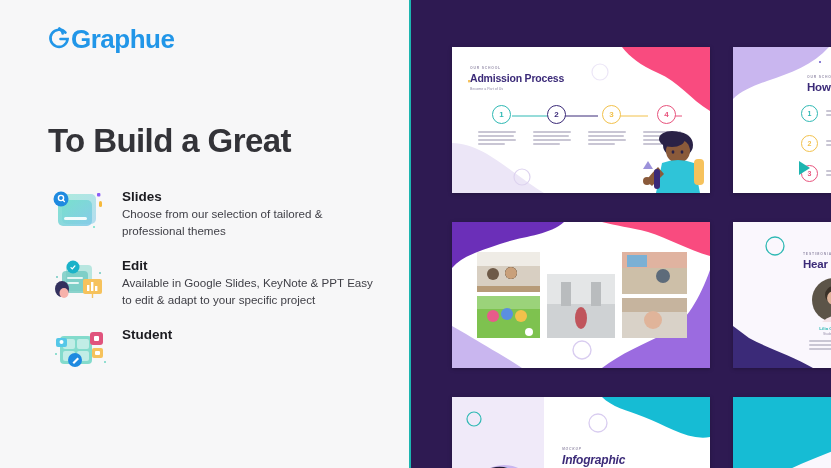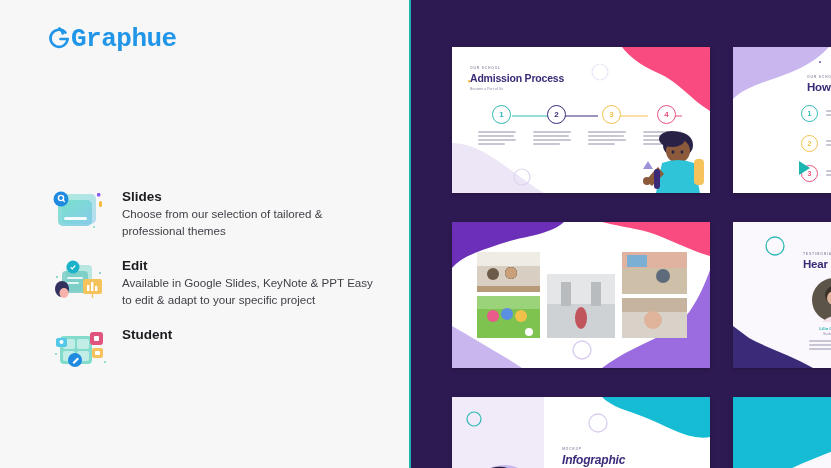--- a/index.html
+++ b/index.html
@@ -18,21 +18,21 @@
     background: #f7f7f8;
     padding: 22px 30px 0 48px;
   }
   .divider-teal {
     position: absolute; left: 409px; top: 0;
     width: 2px; height: 468px; background: #1db5b0;
   }
   .logo {
     font-size: 26px; font-weight: bold; color: #2196e8;
     letter-spacing: -0.5px; line-height: 1;
-    display: flex; align-items: center; margin-top: 4px; font-family: Liberation Mono, monospace;
+    display: flex; align-items: center; margin-top: 4px;
   }
   .logo svg { margin-right: 1px; }
 
   .headline {
     margin-top: 31px;
     font-size: 33px; font-weight: bold; color: #333338;
     line-height: 1.17; letter-spacing: -0.6px;
   }
 
   .features { margin-top: 26px; }
@@ -86,21 +86,21 @@
     <div class="logo">
       <svg width="22" height="24" viewBox="0 0 22 24">
         <path d="M17.5 5.6A8.6 8.6 0 1 0 19.6 12h-7.1" fill="none" stroke="#2196e8" stroke-width="2.6" stroke-linecap="round"></path>
         <path d="M11.4 1.4c2.4 2.1 3.3 3.6 3.3 5.1" fill="none" stroke="#2196e8" stroke-width="2.6" stroke-linecap="round"></path>
       </svg>
       <span>Graphue</span>
     </div>
 
     <h1 class="headline">
       <br>
-      <br>
+      <span>To Build a Great</span><br>
     </h1>
 
     <div class="features">
 
       <div class="feature">
         <div class="feat-icon">
           <svg width="62" height="50" viewBox="0 0 62 50">
             <defs>
               <linearGradient id="g1" x1="0" y1="0" x2="1" y2="1">
                 <stop offset="0" stop-color="#6fe0c8"></stop>

